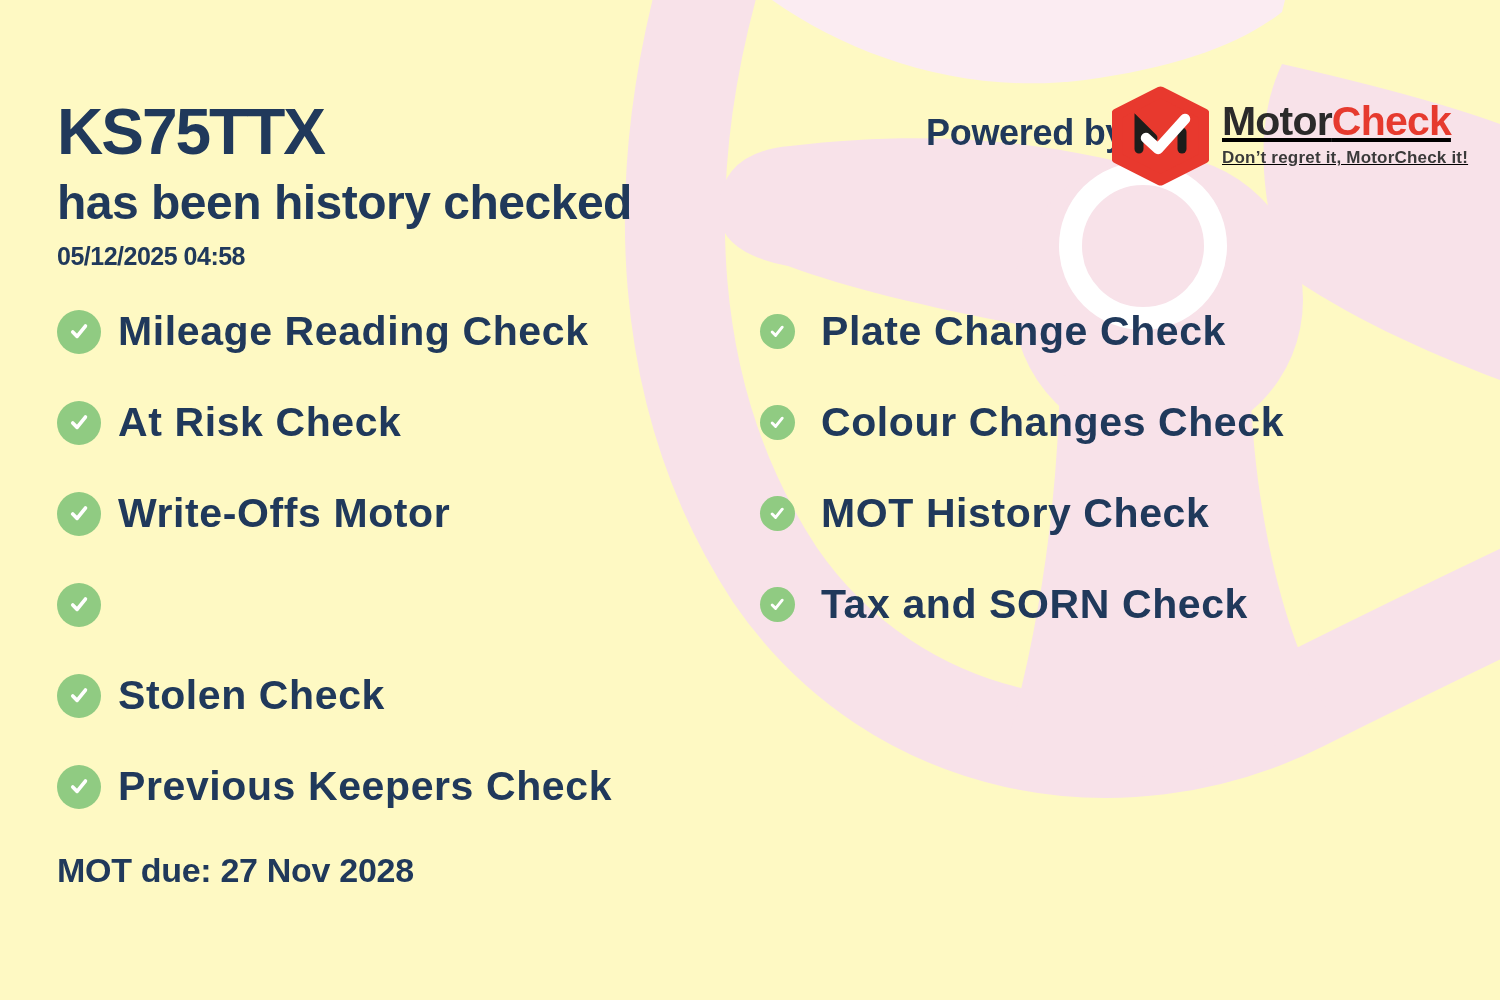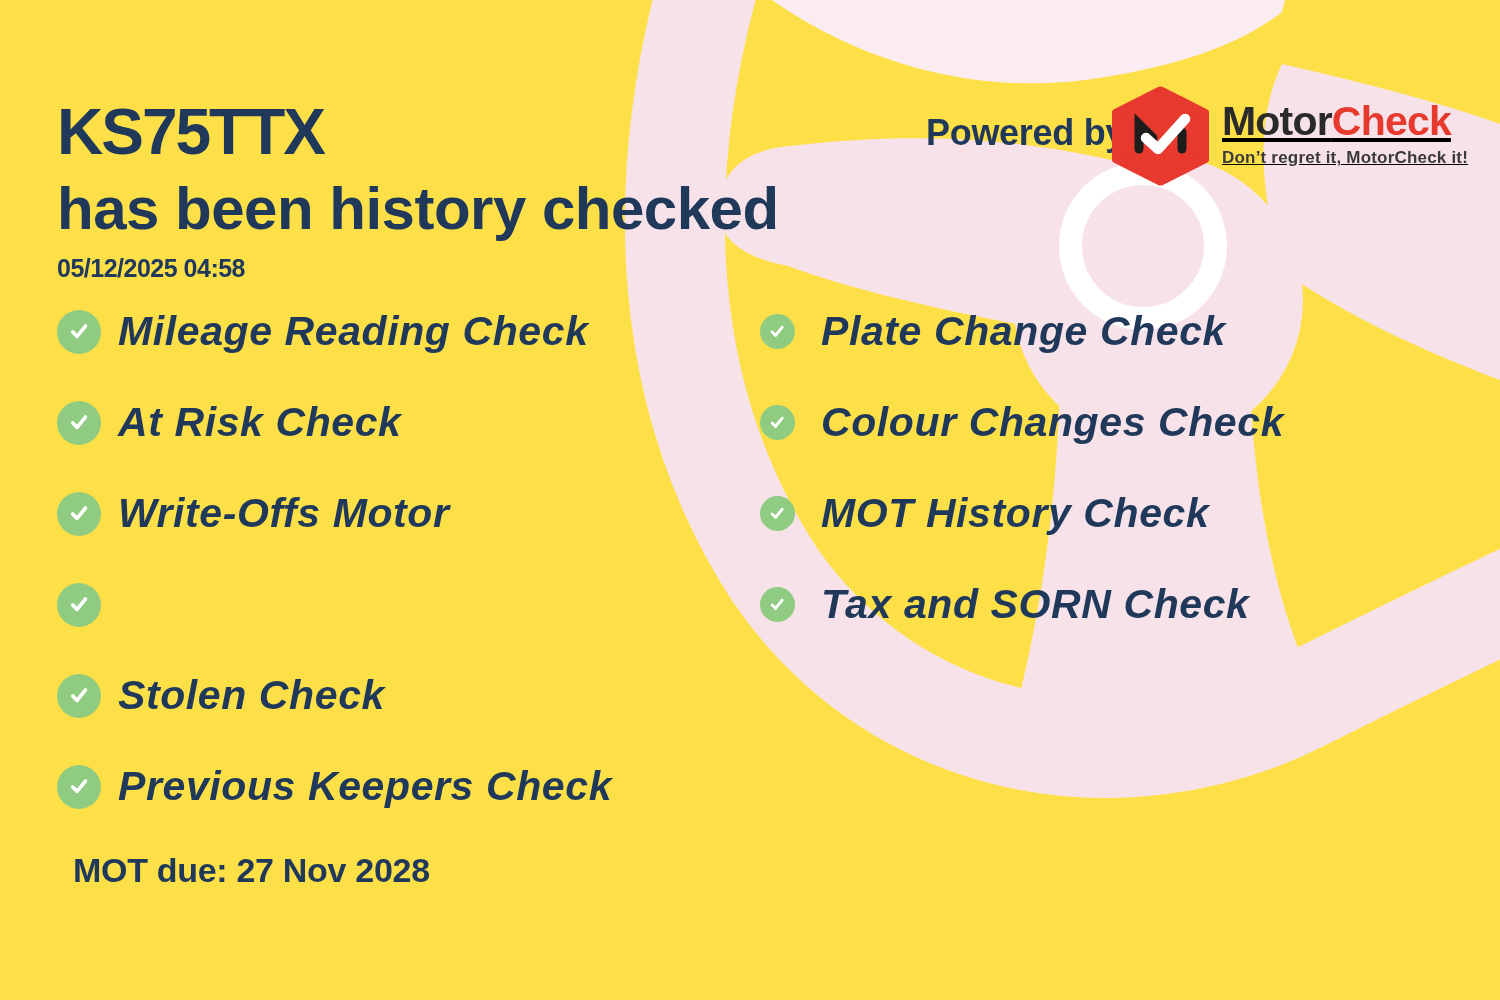--- a/index.html
+++ b/index.html
@@ -1,52 +1,52 @@
 <!DOCTYPE html>
 <html style="--navy: #20395b; --green: #90cb82; --logo_red: #e8392e; --brand_red: #e63a2e; --pink: #f8e2e9; --pink_light: #fbecf2; --tagline_gray: #3a3a3a;"><head>
 <meta charset="utf-8">
 <style>
   html,body{margin:0;padding:0;background:#ffffff;}
   body{font-family:"Liberation Sans", sans-serif;}
-  .canvas{position:relative;width:1500px;height:1000px;overflow:hidden;background:#fde047;}
+  .canvas{position:relative;width:1500px;height:1000px;overflow:hidden;background:#fef9c3;}
 
   
   .bg{position:absolute;left:0;top:0;width:1500px;height:1000px;}
   .bg-pink{fill:var(--pink);}
   .bg-pink-light{fill:var(--pink_light);}
   .bg-rim{fill:none;stroke:var(--pink);}
   .bg-ring{fill:none;stroke:#ffffff;}
 
   
   .titles{position:absolute;left:57px;top:100px;color:var(--navy);}
   .reg{font-size:64px;font-weight:800;letter-spacing:-2px;line-height:1;margin:0;}
-  .subtitle{font-size:60px;font-weight:700;letter-spacing:-0.5px;margin-top:15px;line-height:1;}
+  .subtitle{font-size:48px;font-weight:700;letter-spacing:-0.5px;margin-top:15px;line-height:1;}
   .timestamp{font-size:25px;font-weight:600;margin-top:17px;line-height:1;letter-spacing:-0.5px;}
 
   
   .powered{position:absolute;left:926px;top:112px;font-size:36px;font-weight:700;color:var(--navy);letter-spacing:-0.3px;}
   .logo-hex{position:absolute;left:1112px;top:86px;width:97px;height:100px;}
   .brand-text{position:absolute;left:1222px;top:101px;line-height:1;text-decoration:underline;}
   .brand-name{font-size:41px;font-weight:800;letter-spacing:-0.8px;color:#2b2a2a;}
   .brand-name .red{color:var(--brand_red);}
   .tagline{font-size:17px;font-weight:700;color:var(--tagline_gray);margin-top:7px;letter-spacing:0.2px;}
 
   
   .col{position:absolute;top:286px;}
   .col.left{left:57px;}
   .col.right{left:760px;}
-  .row{height:91px;display:flex;align-items:center;font-style:italic;}
+  .row{height:91px;display:flex;align-items:center;}
   .chk{background:var(--green);border-radius:50%;display:flex;align-items:center;justify-content:center;flex:0 0 auto;}
   .col.left  .chk{width:44px;height:44px;margin-right:17px;}
   .col.right .chk{width:35px;height:35px;margin-right:26px;}
   .chk svg{width:64%;height:64%;}
   .lbl{font-size:41px;font-weight:700;color:var(--navy);letter-spacing:0.6px;white-space:nowrap;}
 
   
-  .mot-due{position:absolute;left:57px;top:851px;font-size:34px;font-weight:700;color:var(--navy);letter-spacing:-0.3px;margin-left:16px;}
+  .mot-due{position:absolute;left:57px;top:851px;font-size:34px;font-weight:700;color:var(--navy);letter-spacing:-0.3px;}
 </style>
 </head>
 <body>
 
 <div class="canvas">
 
   <svg class="bg" viewBox="0 0 1500 1000" aria-hidden="true">
 
     <path class="bg-pink-light" d="M772,0 C855,58 965,95 1085,80 C1175,68 1240,45 1282,12 L1285,0 Z"></path>
 

